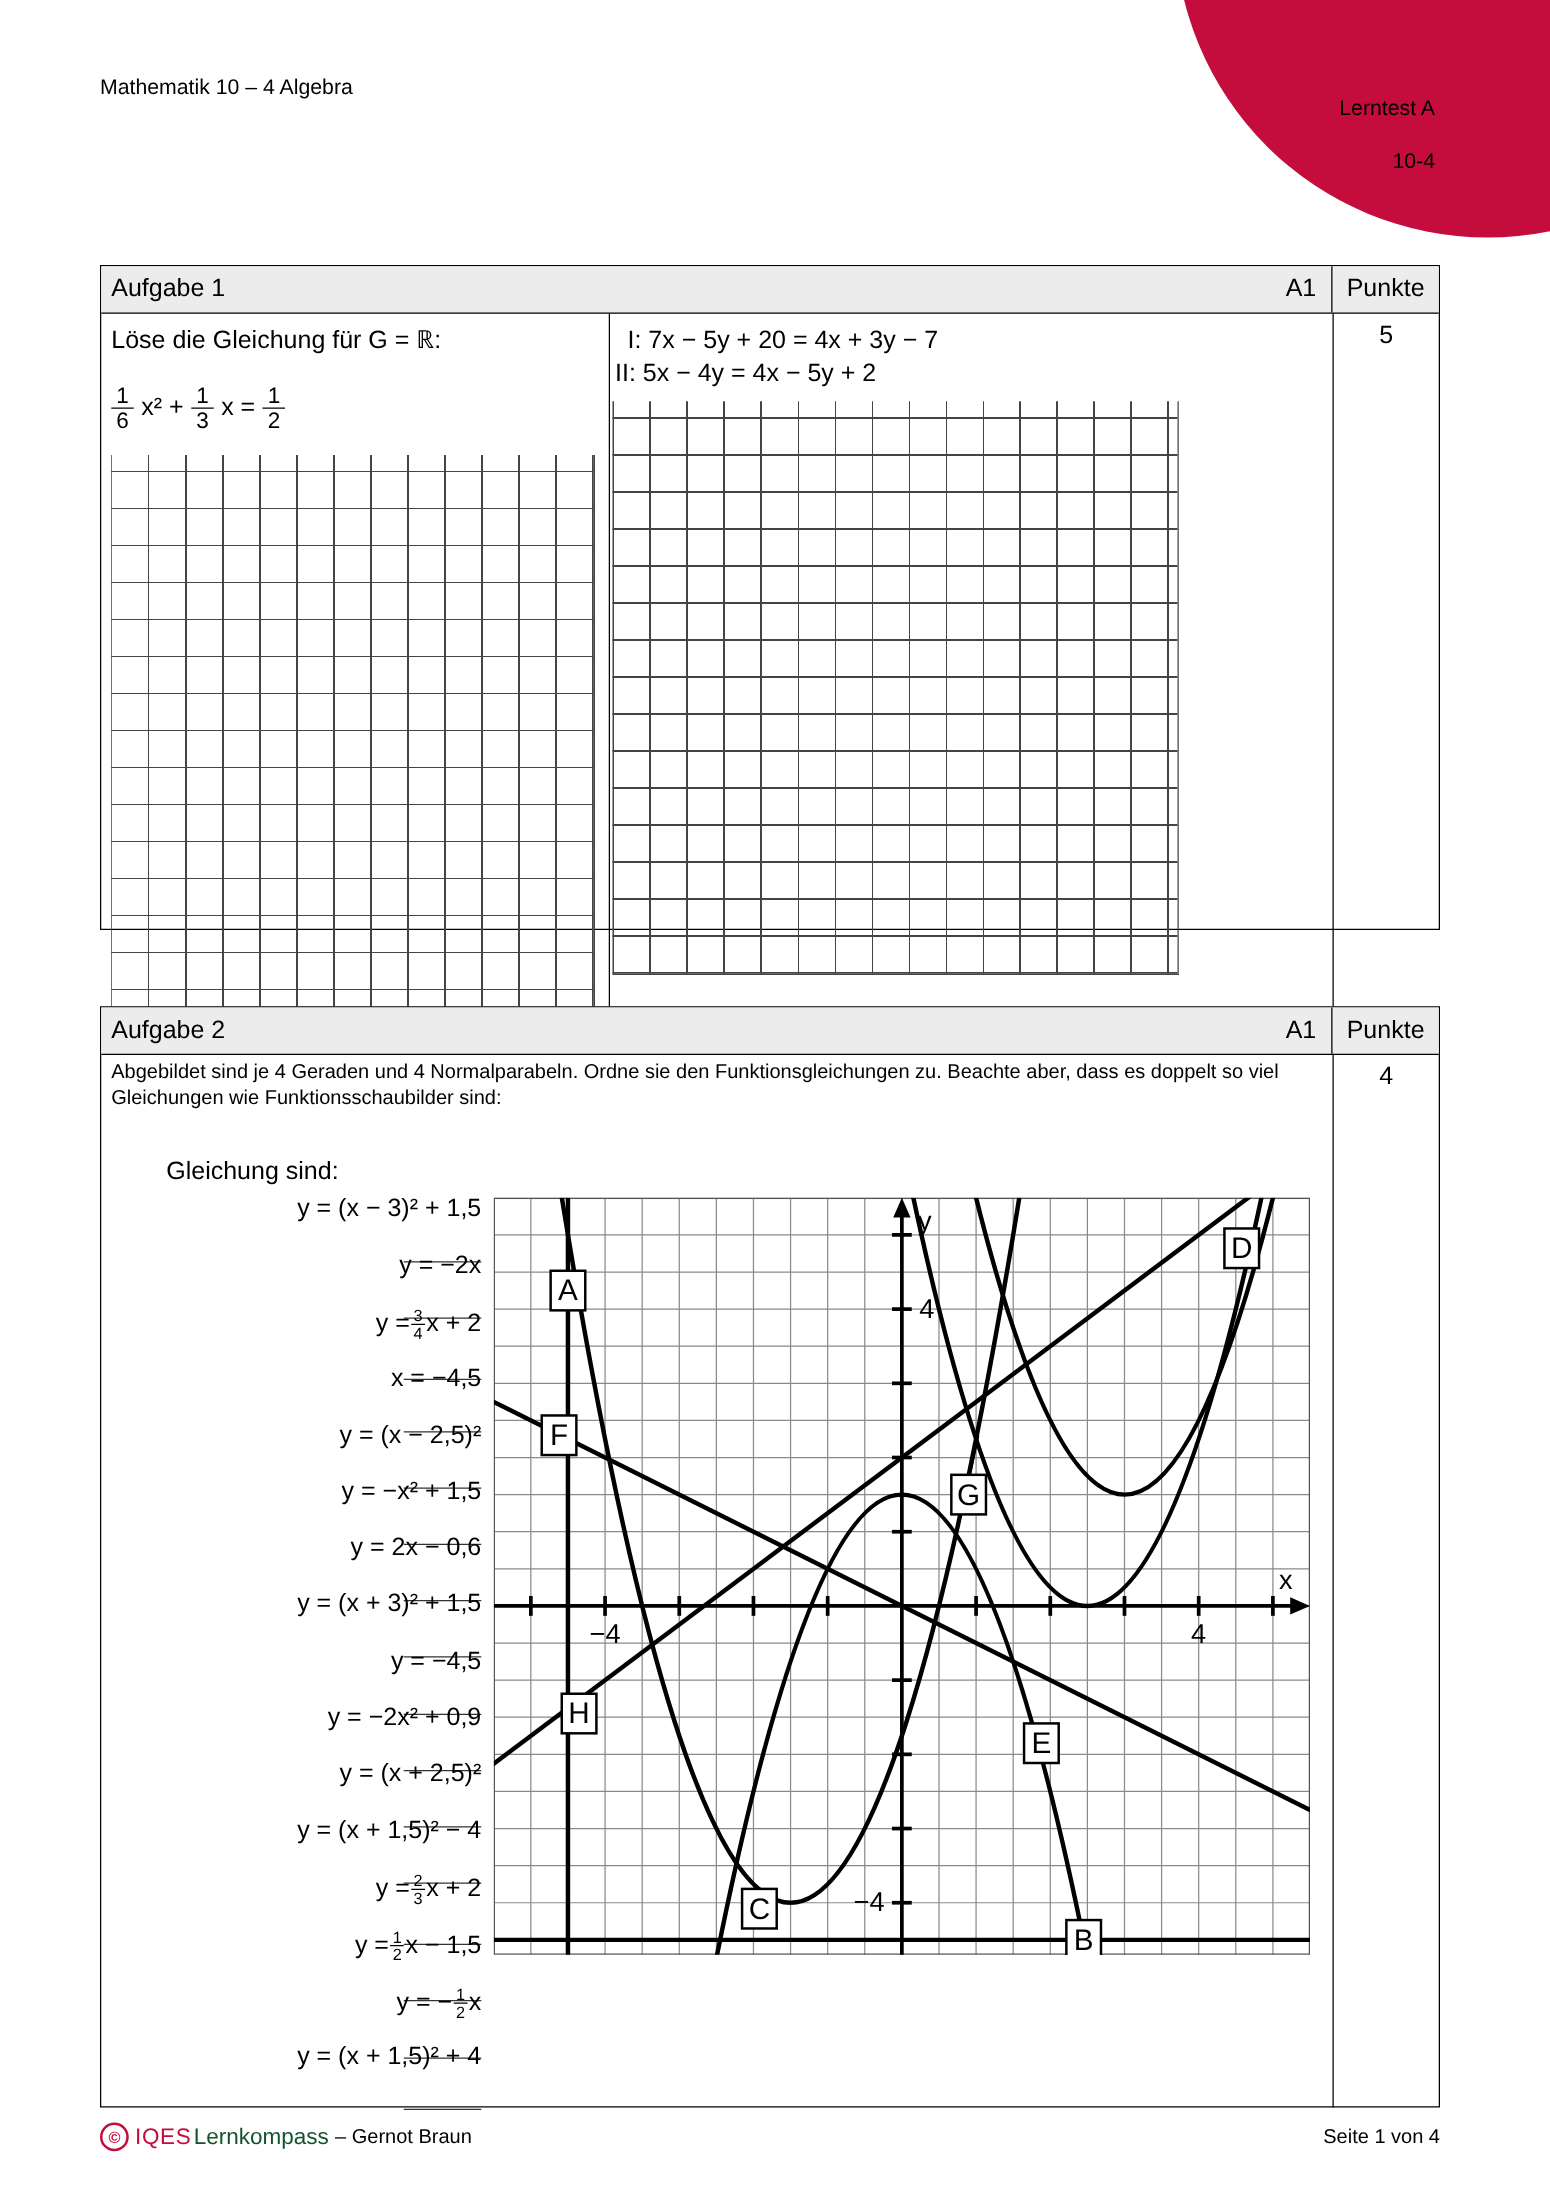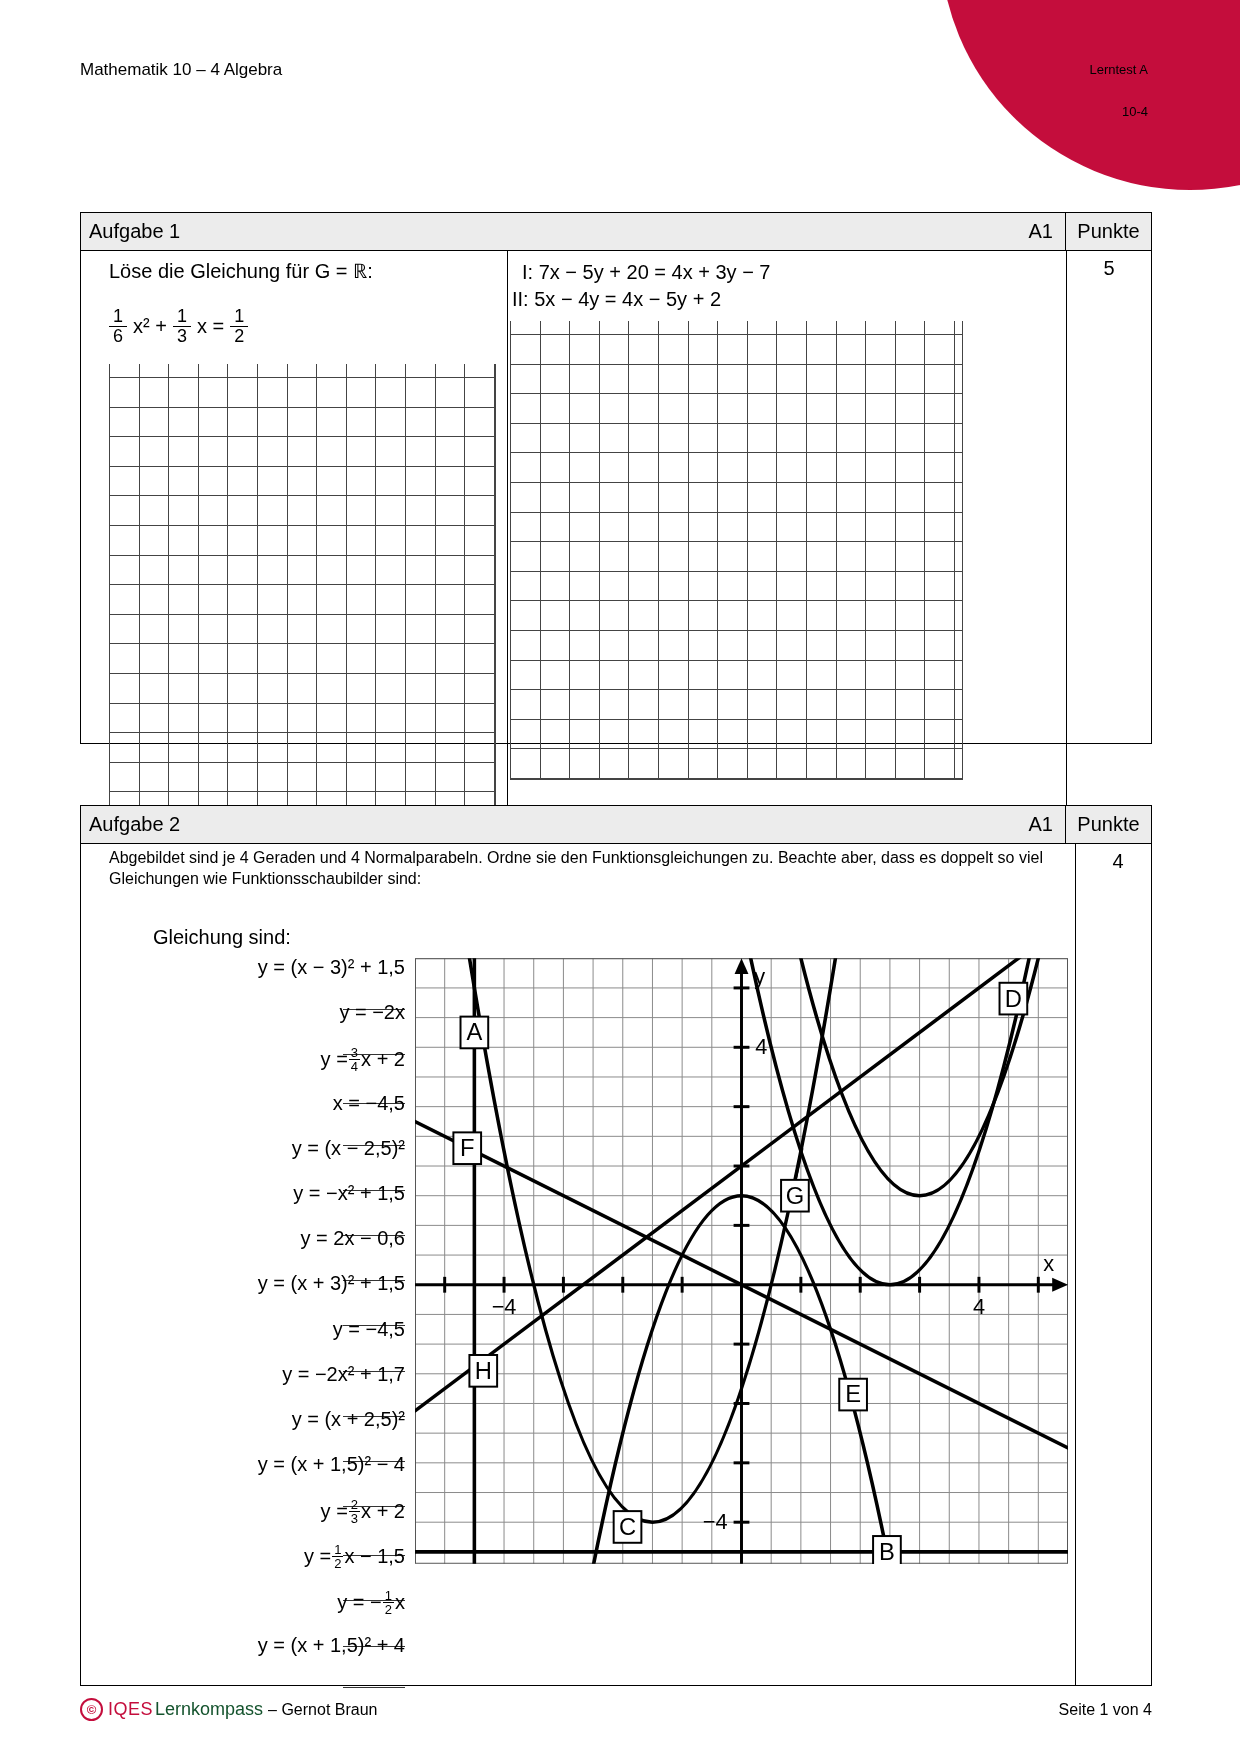--- a/index.html
+++ b/index.html
@@ -1,29 +1,29 @@
 <!DOCTYPE html>
 <html><head>
 <meta charset="utf-8">
 <style>
   html,body{margin:0;padding:0;background:#fff;}
   #page{position:relative;width:1240px;height:1754px;background:#fff;overflow:hidden;
         font-family:"Liberation Sans",sans-serif;color:#000;}
   
   #badge{position:absolute;left:940px;top:-310px;width:500px;height:500px;border-radius:50%;}
-  .badge-text{position:absolute;right:92px;font-size:13px;color:#000;}
+  .badge-text{position:absolute;right:92px;font-size:17px;color:#000;margin-top:15px;}
   
   #course{position:absolute;left:80px;top:60px;font-size:17px;}
   
   .task{position:absolute;left:80px;width:1072px;border:1.5px solid #000;box-sizing:border-box;background:#fff;}
   .task-header{display:flex;align-items:center;background:#ececec;border-bottom:1.5px solid #000;height:37px;font-size:20px;}
   .th-title{flex:1;padding-left:8px;}
   .th-tag{width:70px;text-align:right;padding-right:12px;}
   .th-points{width:85px;text-align:center;border-left:1.5px solid #000;align-self:stretch;display:flex;align-items:center;justify-content:center;}
-  .task-body{display:flex;align-items:stretch;margin-left:20px;}
+  .task-body{display:flex;align-items:stretch;}
   .points-cell{width:85px;border-left:1.5px solid #000;text-align:center;font-size:20px;padding-top:6px;box-sizing:border-box;flex:none;}
   
   .t1-left{width:406px;box-sizing:border-box;padding:6px 0 0 8px;flex:none;}
   .t1-right{flex:1;border-left:1.5px solid #000;box-sizing:border-box;padding:6px 0 0 4px;}
   .prompt{font-size:20px;}
   .sys-line{font-size:20px;margin-top:4px;}
   .grid-area{background-image:
       repeating-linear-gradient(0deg,#444 0,#444 1px,transparent 1px,transparent 29.6px),
       repeating-linear-gradient(90deg,#444 0,#444 1px,transparent 1px,transparent 29.6px);
       border-right:1px solid #444;border-bottom:1px solid #444;}
@@ -161,21 +161,21 @@
               <span class="blank"></span>
             </div>
             <div class="eqrow">
               <span class="eq">
                 <span>y = −4,5</span>
               </span>
               <span class="blank"></span>
             </div>
             <div class="eqrow">
               <span class="eq">
-                <span>y = −2x² + 1,7</span>
+                <span>y = −2x² + 0,9</span>
               </span>
               <span class="blank"></span>
             </div>
             <div class="eqrow">
               <span class="eq">
                 <span>y = (x + 2,5)²</span>
               </span>
               <span class="blank"></span>
             </div>
             <div class="eqrow">

